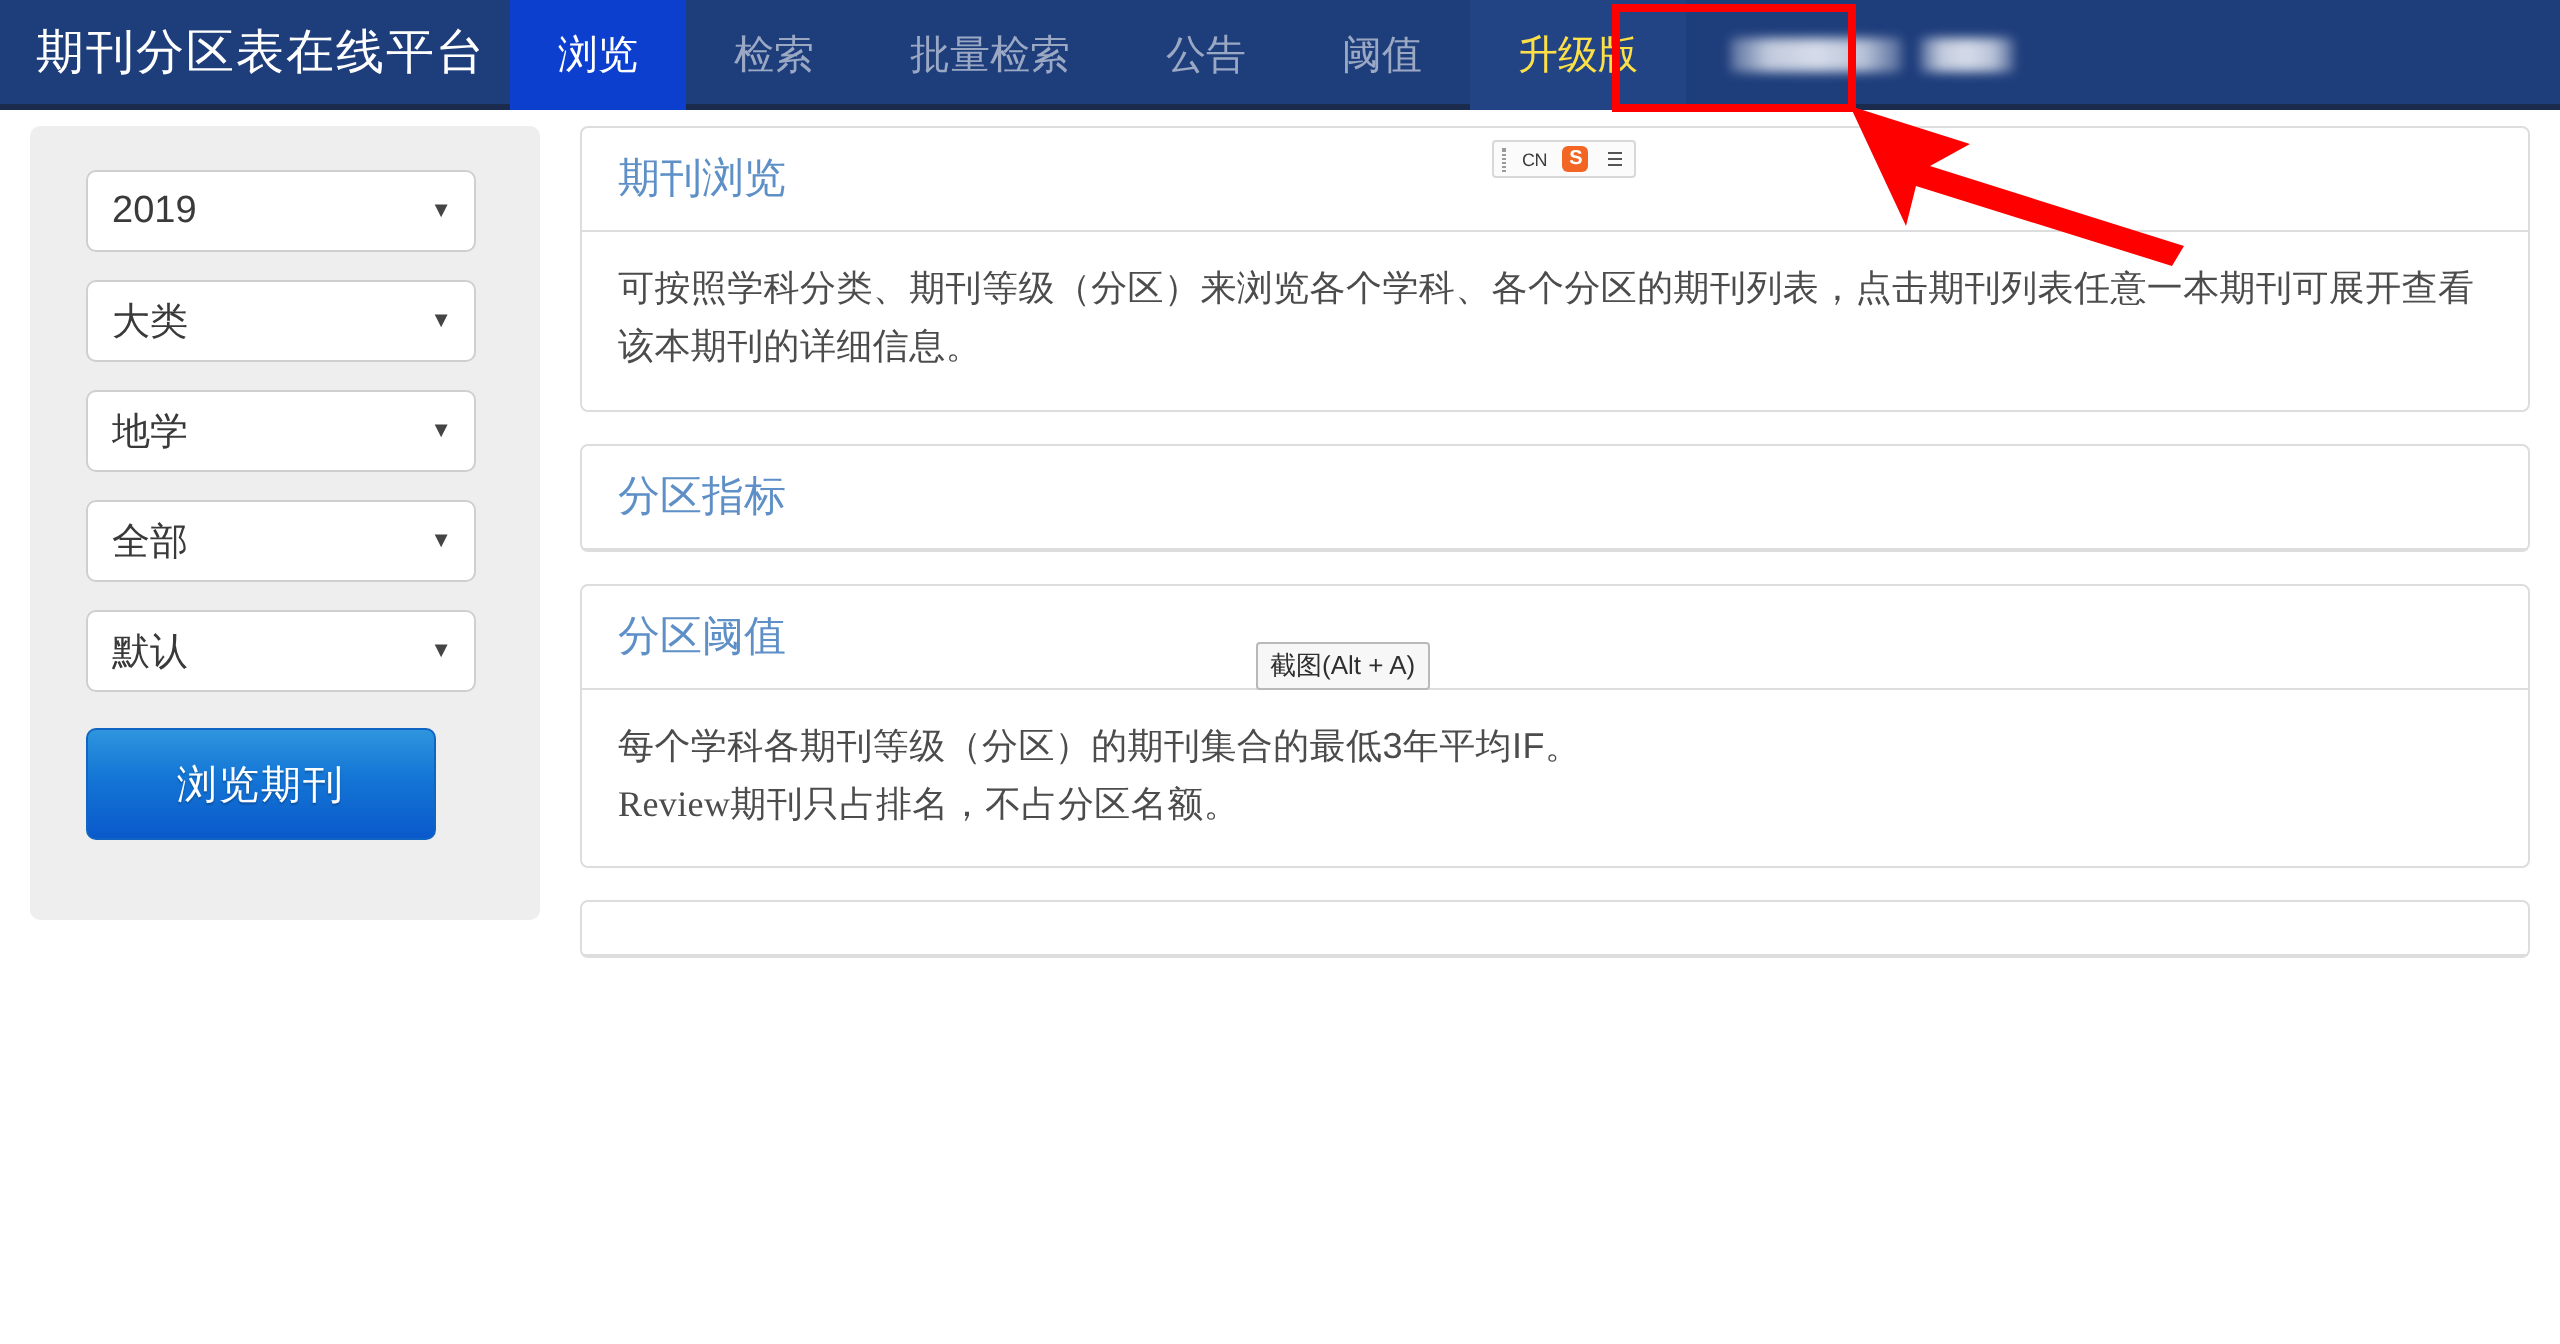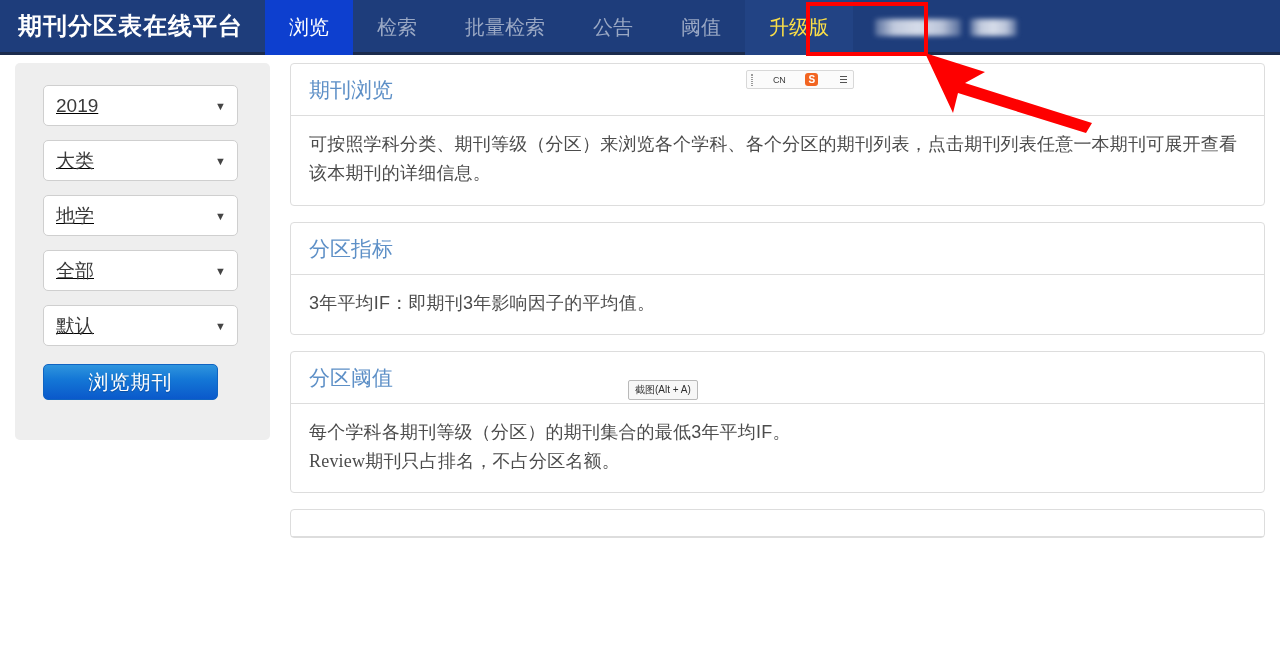--- a/index.html
+++ b/index.html
@@ -19,26 +19,26 @@
     height: 55px;
     background: #1e3d7b;
     border-bottom: 3px solid #1b2b4d;
     display: flex;
     align-items: stretch;
     overflow: visible;
   }
   #brand {
     display: flex;
     align-items: center;
-    padding: 0 22px 0 18px;
+    padding: 0 12px 0 18px;
     color: #ffffff;
     font-size: 24px;
     letter-spacing: 1px;
     white-space: nowrap;
-    font-weight: bold;
+    font-weight: normal;
   }
   #nav-items {
     display: flex;
     align-items: stretch;
     height: 55px;
   }
   .nav-item {
     display: flex;
     align-items: center;
     justify-content: center;
@@ -113,21 +113,20 @@
   #sidebar-col {
     width: 290px;
     flex: 0 0 290px;
     padding: 8px 0 0 15px;
   }
   #sidebar-panel {
     width: 255px;
     background: #eeeeee;
     border-radius: 5px;
     padding: 22px 28px 40px 28px;
-    text-decoration: underline;
   }
   .select-box {
     position: relative;
     width: 195px;
     height: 41px;
     background: #ffffff;
     border: 1px solid #cfcfcf;
     border-radius: 5px;
     margin-bottom: 14px;
     display: flex;
@@ -141,21 +140,21 @@
     position: absolute;
     right: 11px;
     top: 50%;
     transform: translateY(-50%);
     font-size: 11px;
     color: #444;
     line-height: 1;
   }
   #browse-button {
     width: 175px;
-    height: 36px;
+    height: 56px;
     margin-top: 4px;
     border: 1px solid #1064c2;
     border-radius: 5px;
     background: linear-gradient(180deg, #2f95de 0%, #1477d6 42%, #0a59cb 100%);
     color: #ffffff;
     font-size: 20px;
     font-family: "Liberation Sans", sans-serif;
     cursor: pointer;
     letter-spacing: 1px;
     text-shadow: 0 1px 1px rgba(0,0,0,.25);
@@ -196,21 +195,21 @@
   .mono { font-family: "Liberation Serif", "DejaVu Serif", serif; }
 
   
   #ime-toolbar {
     position: absolute;
     left: 455px;
     top: 6px;
     height: 19px;
     display: flex;
     align-items: center;
-    gap: 20px;
+    gap: 8px;
     padding: 1px 4px;
     background: #fbfbfb;
     border: 1px solid #d8d8d8;
     border-radius: 2px;
     z-index: 20;
   }
   #ime-grip {
     width: 2px; height: 12px;
     border-left: 1px dotted #9a9a9a;
     border-right: 1px dotted #9a9a9a;
@@ -247,21 +246,21 @@
 
   
   #screenshot-tooltip {
     position: absolute;
     left: 337px;
     top: 28px;
     background: #f7f7f7;
     border: 1px solid #b9b9b9;
     border-radius: 2px;
     padding: 2px 6px;
-    font-size: 10px;
+    font-size: 13px;
     color: #2f2f2f;
     white-space: nowrap;
     z-index: 20;
     font-family: "Liberation Sans", sans-serif;
   }
 </style>
 </head>
 <body>
 
 <div id="navbar">
@@ -354,23 +353,20 @@
       <div class="panel-body">
         <span class="line">可按照学科分类、期刊等级（分区）来浏览各个学科、各个分区的期刊列表，点击期刊列表任意一本期刊可展开查看该本期刊的详细信息。</span>
       </div>
     </div>
 
 
     <div class="panel">
       <div class="panel-heading">
         <span class="panel-title">分区指标</span>
       </div>
-      <div class="panel-body">
-        <span class="line">3年平均IF：即期刊3年影响因子的平均值。</span>
-      </div>
     </div>
 
     <div class="panel">
       <div class="panel-heading">
         <span class="panel-title">分区阈值</span>
         <div id="screenshot-tooltip">截图(Alt + A)</div>
       </div>
       <div class="panel-body">
         <span class="line">每个学科各期刊等级（分区）的期刊集合的最低3年平均IF。</span>
         <span class="line mono">Review期刊只占排名，不占分区名额。</span>

